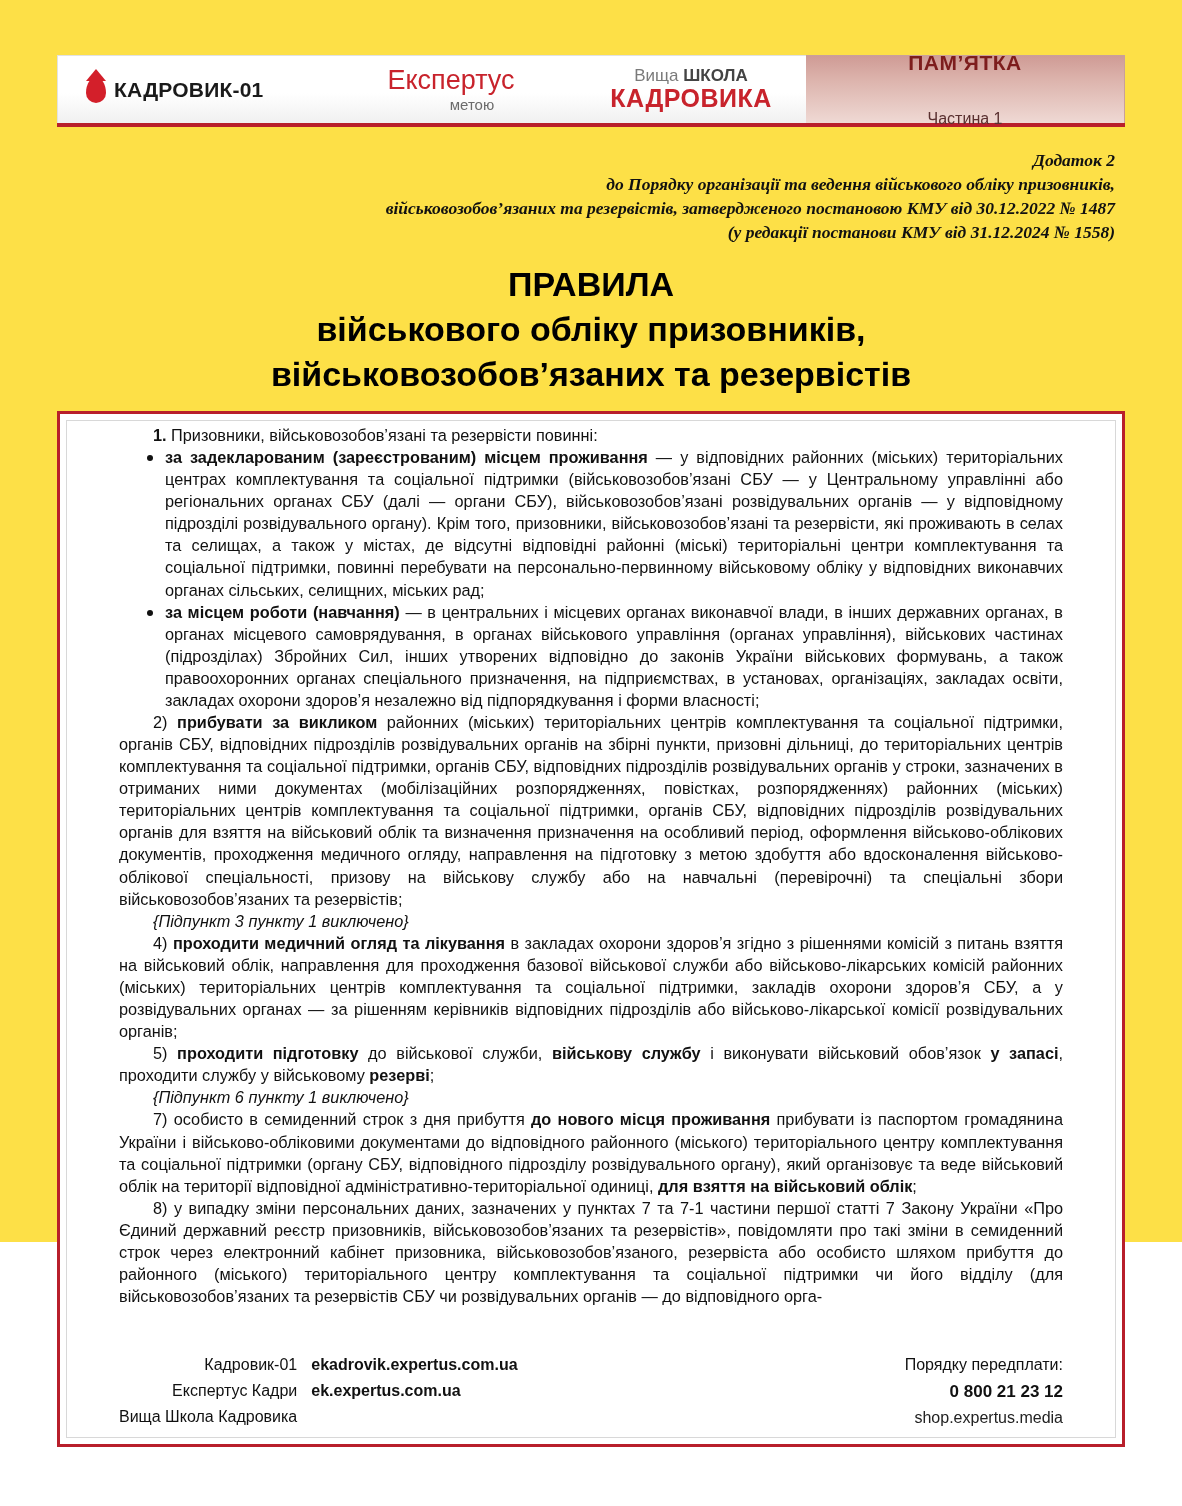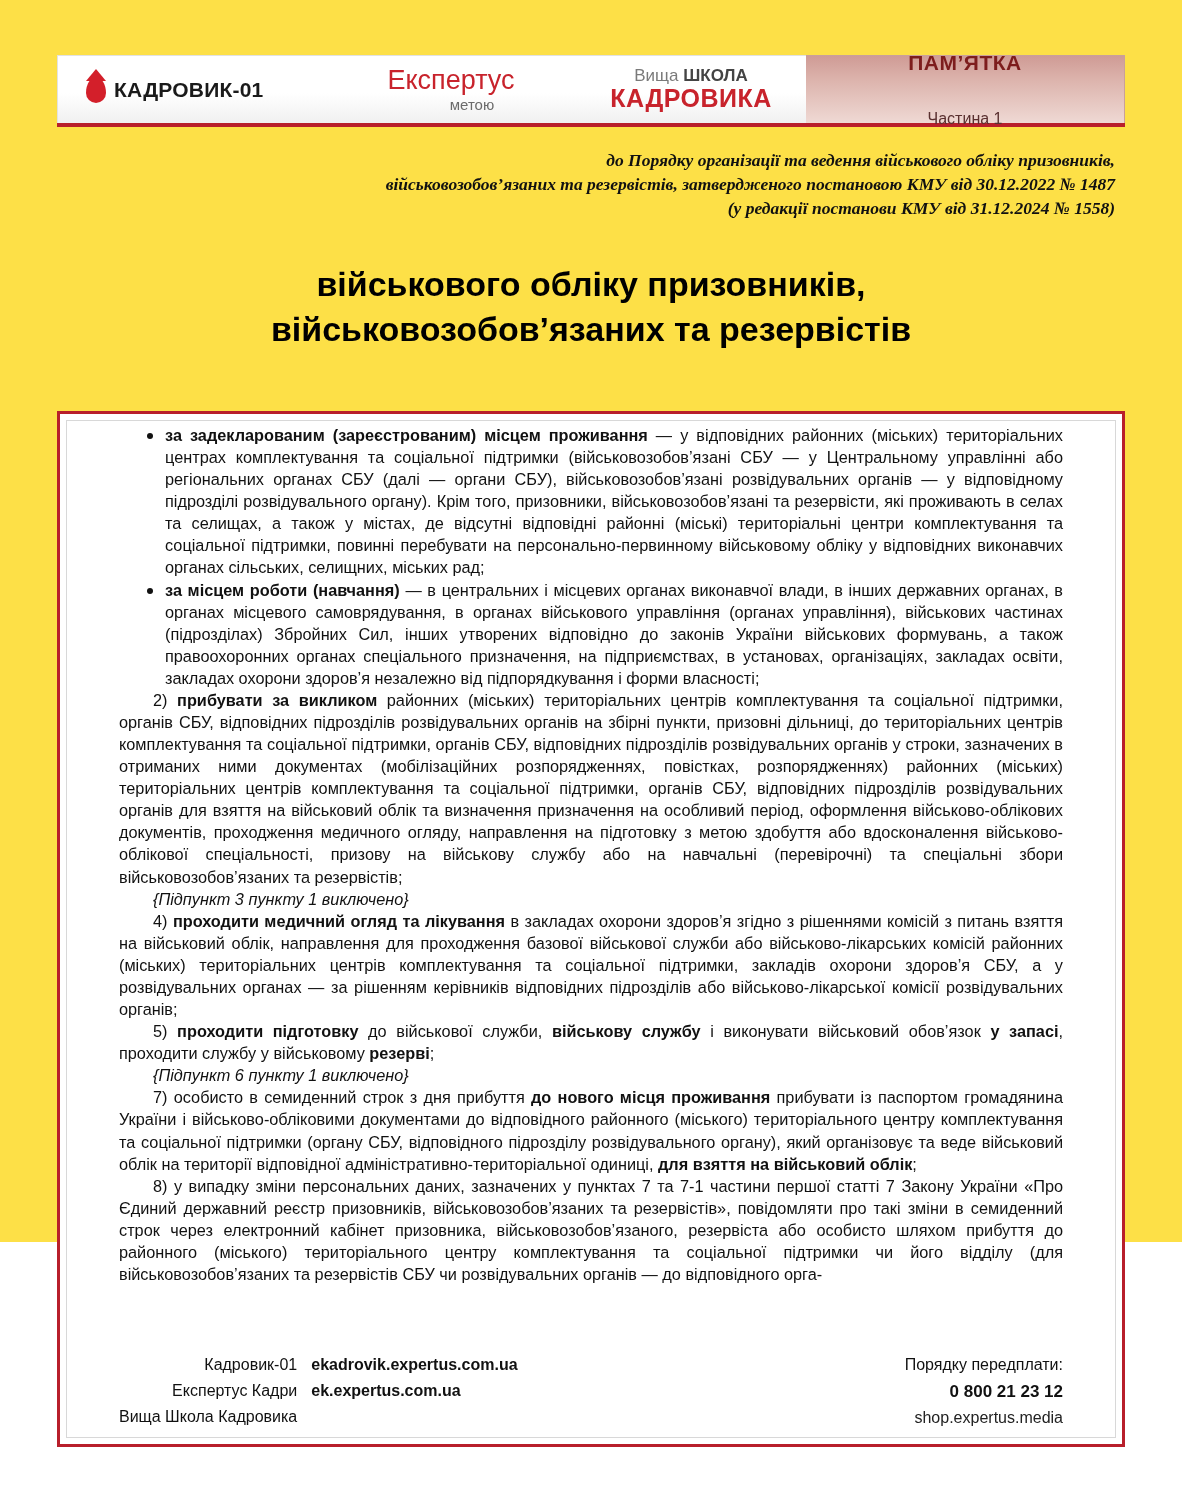--- a/index.html
+++ b/index.html
@@ -218,34 +218,37 @@
         <span class="b3b">КАДРОВИКА</span>
       </div>
     </div>
     <div class="header-right">
       <div class="hr1">ПАМ’ЯТКА</div>
       <div class="hr2">Частина 1</div>
     </div>
   </div>
 
   <div class="appendix">
+    <div>Додаток 2</div>
     <div>до Порядку організації та ведення військового обліку призовників,</div>
     <div>військовозобов’язаних та резервістів, затвердженого постановою КМУ від 30.12.2022 № 1487</div>
     <div>(у редакції постанови КМУ від 31.12.2024 № 1558)</div>
   </div>
 
   <div class="title">
+    <div>ПРАВИЛА</div>
     <div>військового обліку призовників,</div>
     <div>військовозобов’язаних та резервістів</div>
   </div>
 
   <div class="bodybox"></div>
 
   <div class="content">
 
+    <p class="indent"><b>1.</b><span> Призовники, військовозобов’язані та резервісти повинні:</span></p>
 
 
     <ul class="bullets">
       <li><b>за задекларованим (зареєстрованим) місцем проживання</b><span> — у відповідних районних (міських) територіальних центрах комплектування та соціальної підтримки (військовозобов’язані СБУ — у Центральному управлінні або регіональних органах СБУ (далі — органи СБУ), військовозобов’язані розвідувальних органів — у відповідному підрозділі розвідувального органу). Крім того, призовники, військовозобов’язані та резервісти, які проживають в селах та селищах, а також у містах, де відсутні відповідні районні (міські) територіальні центри комплектування та соціальної підтримки, повинні перебувати на персонально-первинному військовому обліку у відповідних виконавчих органах сільських, селищних, міських рад;</span></li>
       <li><b>за місцем роботи (навчання)</b><span> — в центральних і місцевих органах виконавчої влади, в інших державних органах, в органах місцевого самоврядування, в органах військового управління (органах управління), військових частинах (підрозділах) Збройних Сил, інших утворених відповідно до законів України військових формувань, а також правоохоронних органах спеціального призначення, на підприємствах, в установах, організаціях, закладах освіти, закладах охорони здоров’я незалежно від підпорядкування і форми власності;</span></li>
     </ul>
 
     <p class="indent"><span>2) </span><b>прибувати за викликом</b><span> районних (міських) територіальних центрів комплектування та соціальної підтримки, органів СБУ, відповідних підрозділів розвідувальних органів на збірні пункти, призовні дільниці, до територіальних центрів комплектування та соціальної підтримки, органів СБУ, відповідних підрозділів розвідувальних органів у строки, зазначених в отриманих ними документах (мобілізаційних розпорядженнях, повістках, розпорядженнях) районних (міських) територіальних центрів комплектування та соціальної підтримки, органів СБУ, відповідних підрозділів розвідувальних органів для взяття на військовий облік та визначення призначення на особливий період, оформлення військово-облікових документів, проходження медичного огляду, направлення на підготовку з метою здобуття або вдосконалення військово-облікової спеціальності, призову на військову службу або на навчальні (перевірочні) та спеціальні збори військовозобов’язаних та резервістів;</span></p>
 
     <p class="ital-ind">{Підпункт 3 пункту 1 виключено}</p>

